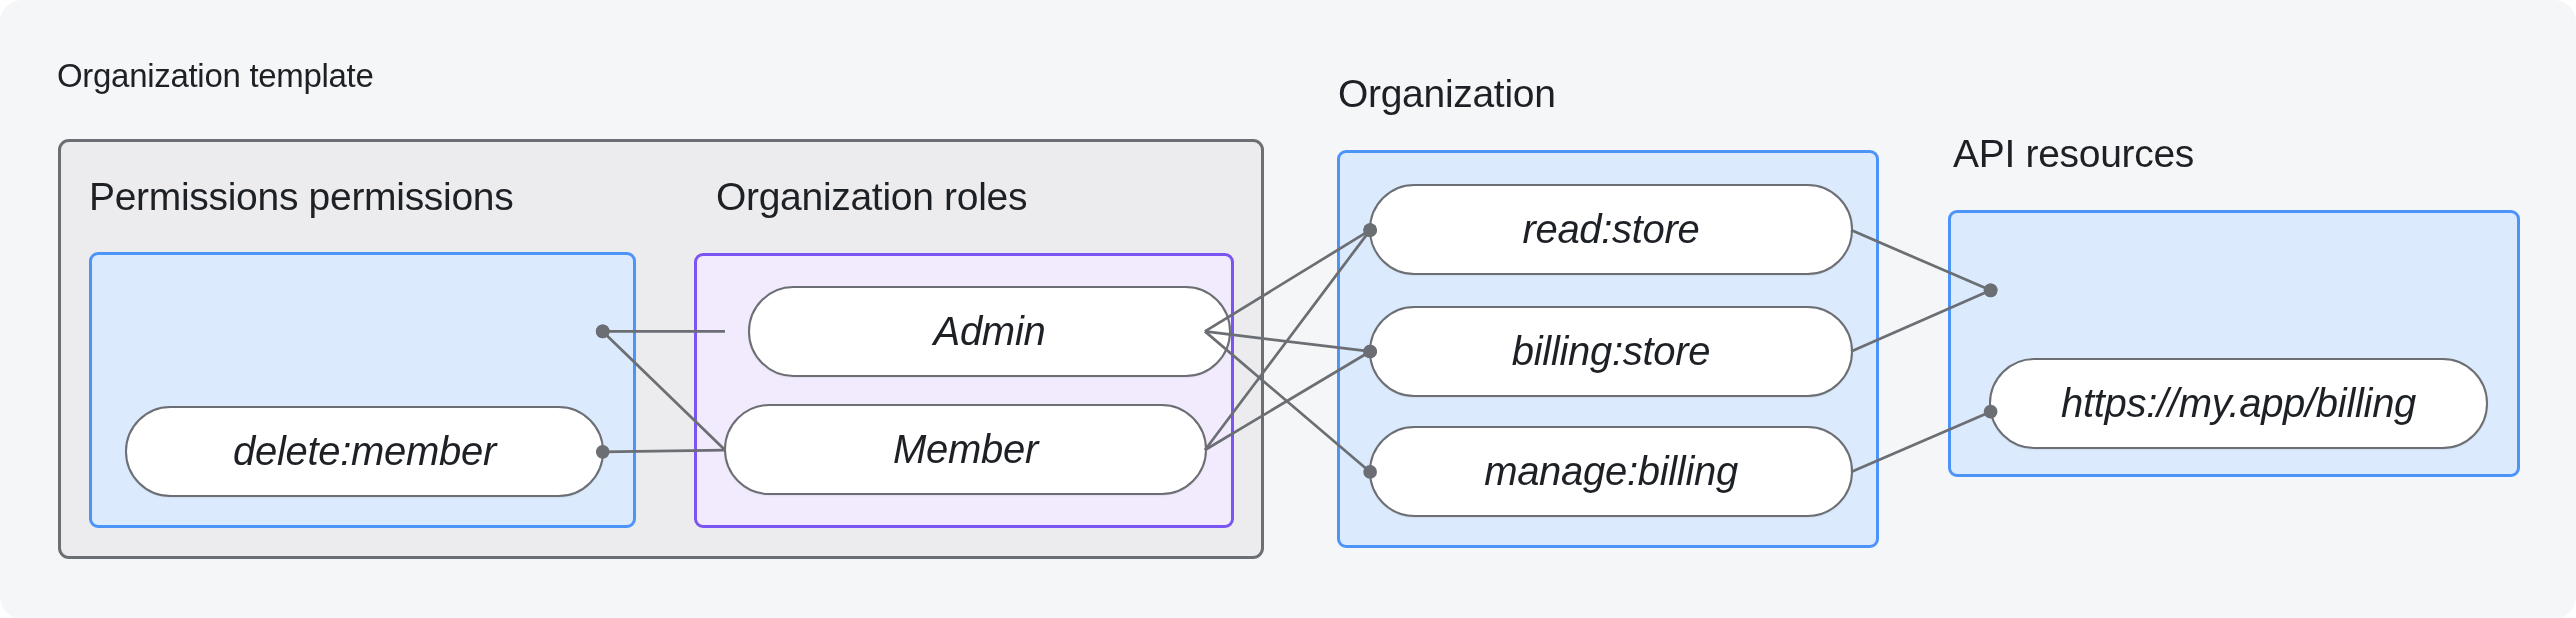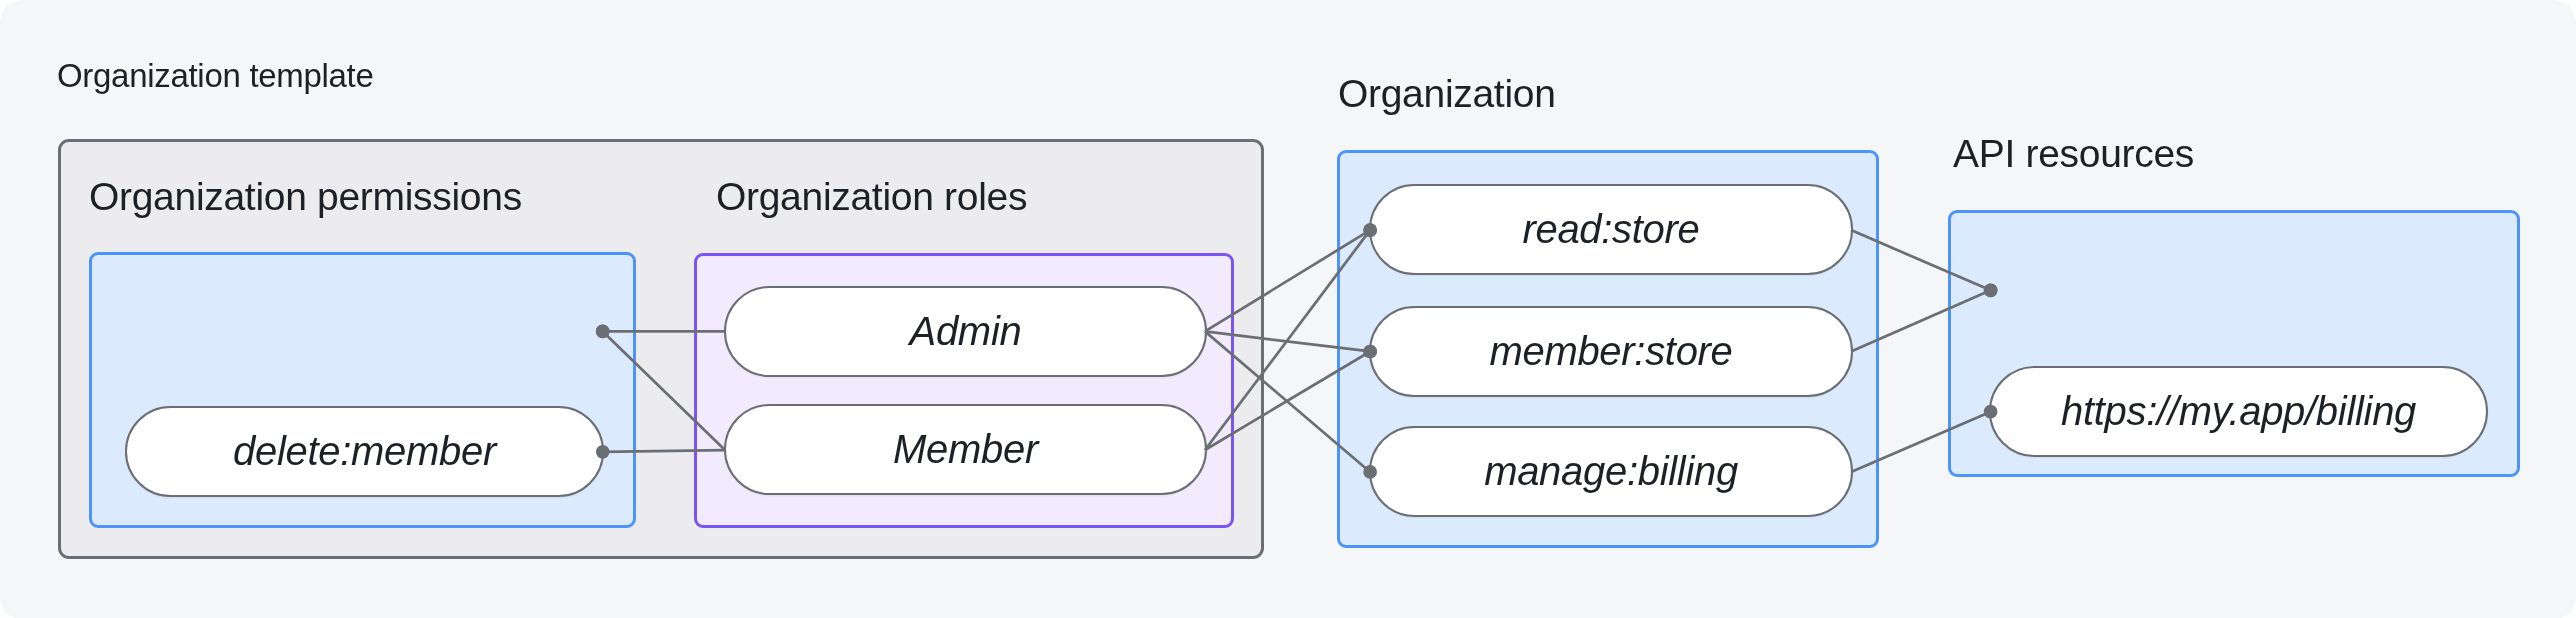--- a/index.html
+++ b/index.html
@@ -64,62 +64,62 @@
     justify-content: center;
     font-size: 40px;
     font-weight: 400;
     letter-spacing: -0.3px;
     white-space: nowrap;
     box-shadow: 0 0.9px 1.8px rgba(0,0,0,0.06);
     font-style: italic;
   }
   #pill-invite_member  { left: 125px;  top: 286px; width: 479px; }
   #pill-delete_member  { left: 125px;  top: 406px; width: 479px; }
-  #pill-admin          { left: 724px;  top: 286px; width: 483px; }
+  #pill-admin          { left: 748px;  top: 286px; width: 483px; }
   #pill-member         { left: 724px;  top: 404px; width: 483px; }
   #pill-read_store     { left: 1369px; top: 184px; width: 484px; }
   #pill-update_store   { left: 1369px; top: 306px; width: 484px; }
   #pill-manage_billing { left: 1369px; top: 426px; width: 484px; }
   #pill-members_api    { left: 1989px; top: 245px; width: 499px; }
-  #pill-billing_api    { left: 1989px; top: 366px; width: 499px; }
+  #pill-billing_api    { left: 1989px; top: 358px; width: 499px; }
 
   #wires {
     position: absolute;
     left: 0; top: 0;
     width: 2576px;
     height: 619px;
     pointer-events: none;
   }
 </style>
 </head>
 <body>
 
 <div class="canvas" id="canvas">
 
   <div class="lbl lbl-template">Organization template</div>
 
   <div class="box box-gray"></div>
 
-  <div class="lbl lbl-orgperm">Organization permissions</div>
+  <div class="lbl lbl-orgperm">Permissions permissions</div>
   <div class="lbl lbl-orgroles">Organization roles</div>
 
   <div class="box box-blue box-orgperm"></div>
   <div class="box box-purple box-orgroles"></div>
 
   <div class="lbl lbl-permissions">Organization</div>
   <div class="box box-blue box-permissions"></div>
 
   <div class="lbl lbl-api">API resources</div>
   <div class="box box-blue box-api"></div>
 
     <div class="pill" id="pill-delete_member">delete:member</div>
     <div class="pill" id="pill-admin">Admin</div>
     <div class="pill" id="pill-member">Member</div>
     <div class="pill" id="pill-read_store">read:store</div>
-    <div class="pill" id="pill-update_store">member:store</div>
+    <div class="pill" id="pill-update_store">billing:store</div>
     <div class="pill" id="pill-manage_billing">manage:billing</div>
     <div class="pill" id="pill-billing_api">https://my.app/billing</div>
     <svg id="wires" viewBox="0 0 2823 678" xmlns="http://www.w3.org/2000/svg">
       <line x1="660.5" y1="363" x2="794.5" y2="363" stroke="#6b6e73" stroke-width="3"></line>
       <line x1="660.5" y1="363" x2="794.5" y2="493" stroke="#6b6e73" stroke-width="3"></line>
       <line x1="660.5" y1="495" x2="794.5" y2="493" stroke="#6b6e73" stroke-width="3"></line>
       <line x1="1320.5" y1="363" x2="1501.5" y2="252" stroke="#6b6e73" stroke-width="3"></line>
       <line x1="1320.5" y1="363" x2="1501.5" y2="385" stroke="#6b6e73" stroke-width="3"></line>
       <line x1="1320.5" y1="363" x2="1501.5" y2="517" stroke="#6b6e73" stroke-width="3"></line>
       <line x1="1320.5" y1="493" x2="1501.5" y2="252" stroke="#6b6e73" stroke-width="3"></line>

